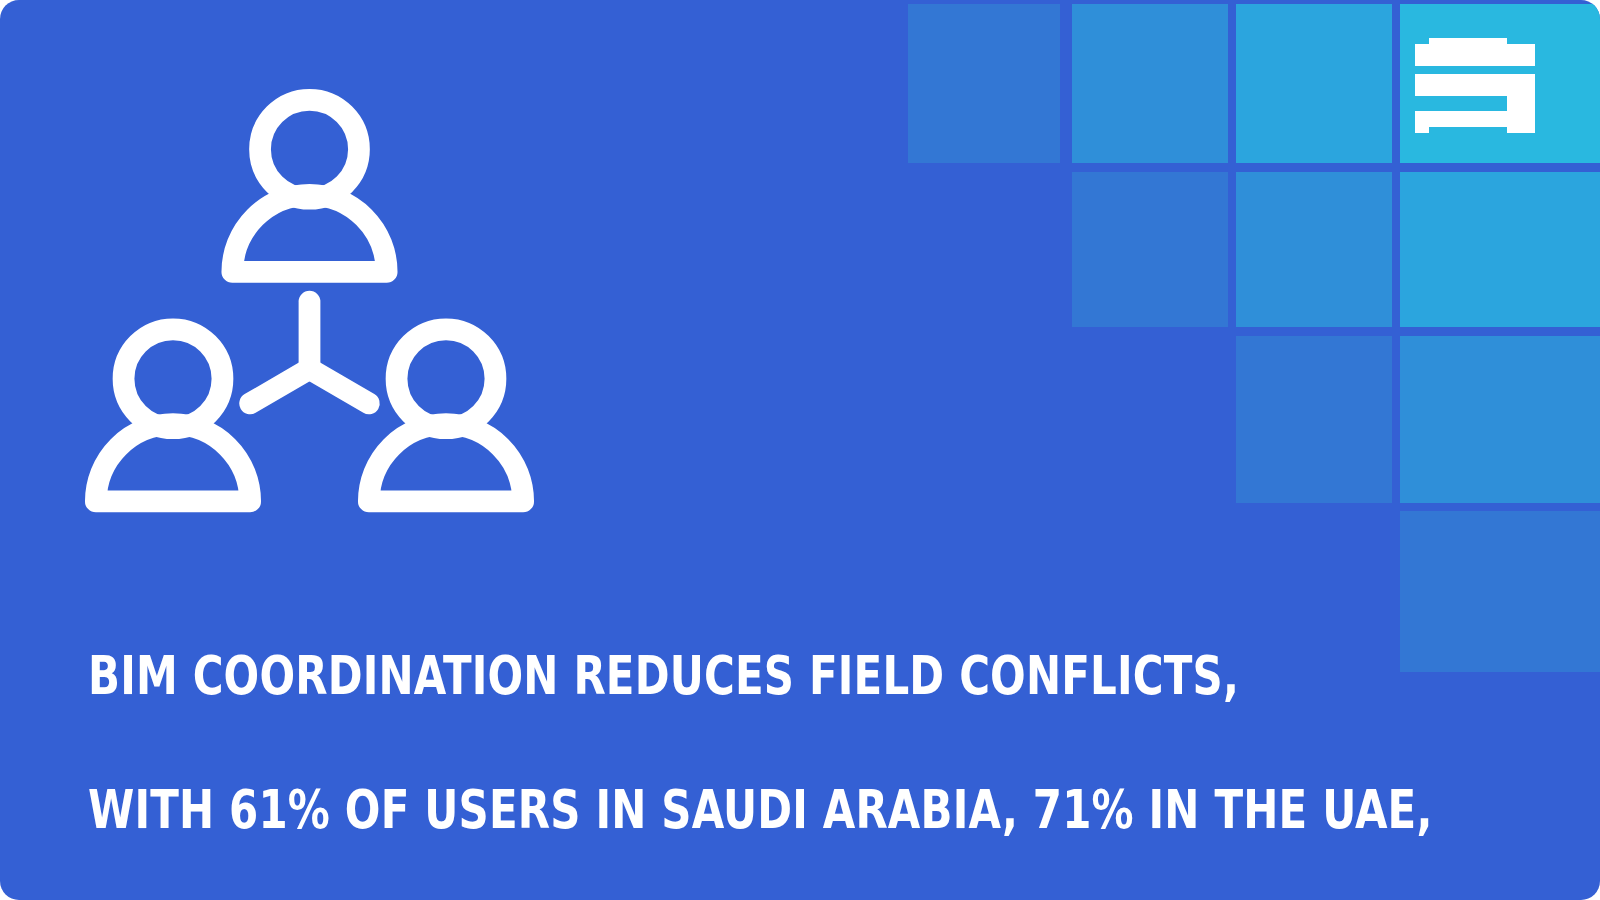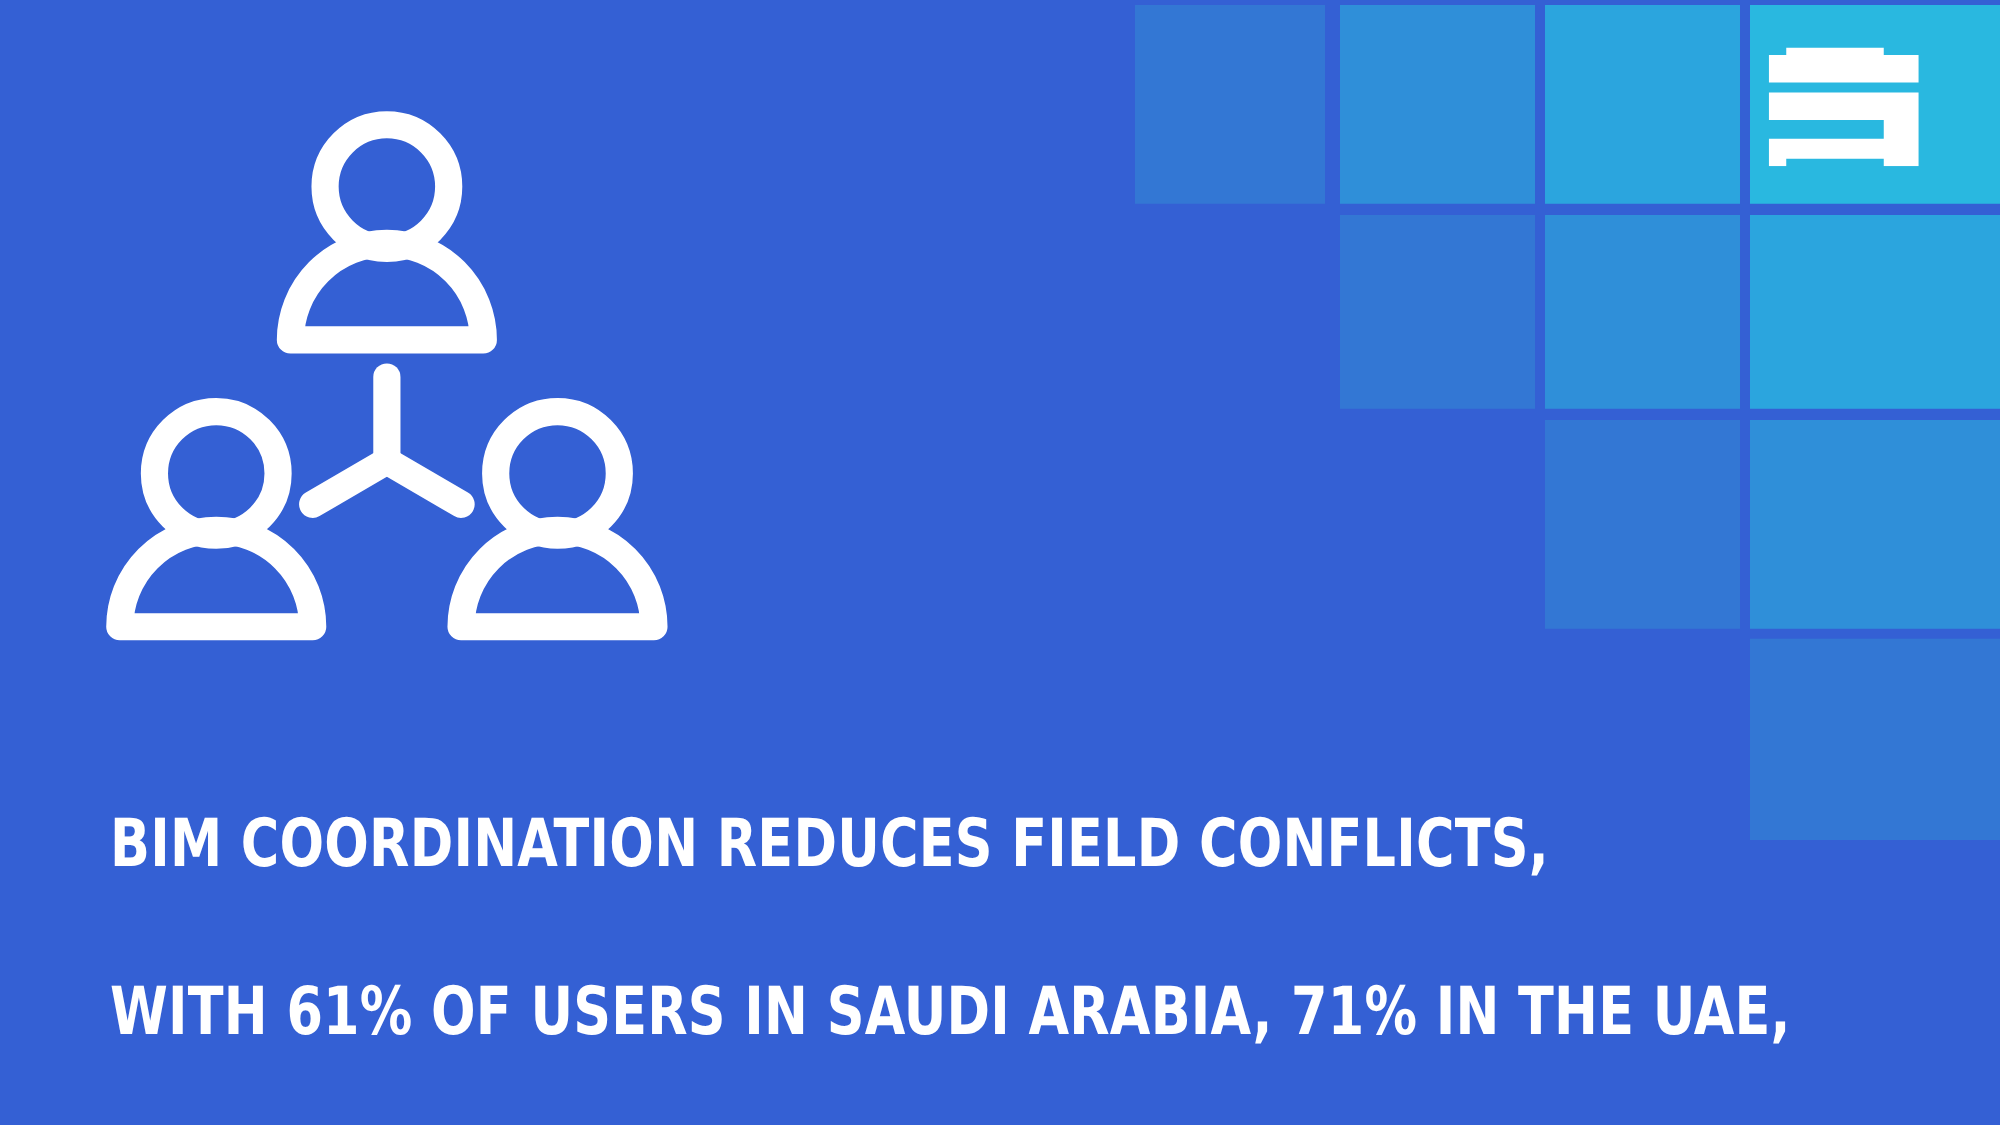--- a/index.html
+++ b/index.html
@@ -7,20 +7,21 @@
     padding: 0;
     background: #ffffff;
   }
   #canvas {
     position: relative;
     width: 1600px;
     height: 900px;
     overflow: hidden;
     background: #3460d4;
     font-family: "Liberation Sans", sans-serif;
+    border-radius: 19px;
   }
 
   
   #tile-grid {
     position: absolute;
     top: 0;
     left: 0;
     width: 1600px;
     height: 900px;
     pointer-events: none;

